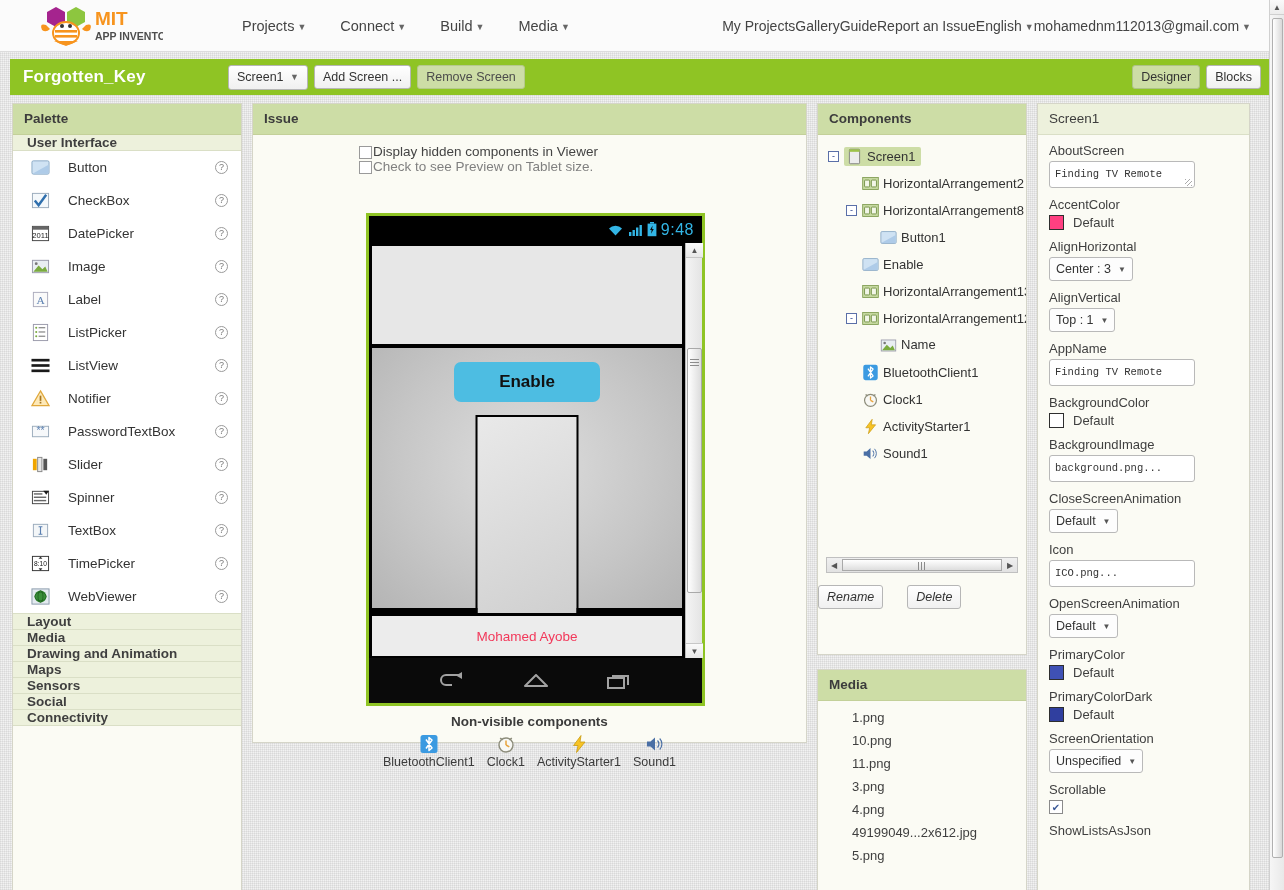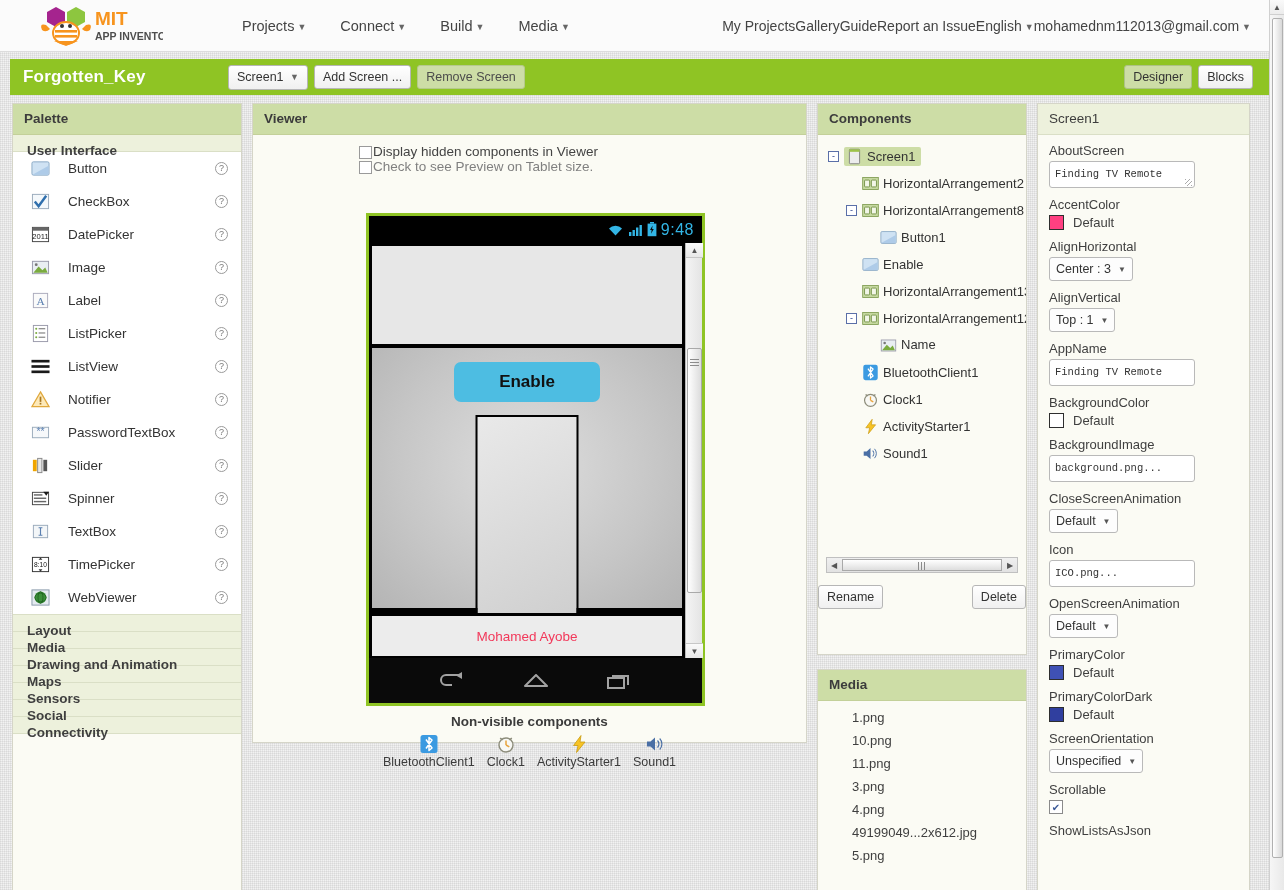--- a/index.html
+++ b/index.html
@@ -50,21 +50,21 @@
     font-size: 12.5px; color: #333; padding: 4px 8px;
     border: 1px solid #b6b6b6; border-radius: 3px;
     background: linear-gradient(#ffffff,#f0f0f0);
     cursor: pointer; margin-right: 6px; line-height: 14px;
     font-family: "Liberation Sans", sans-serif;
   }
   .gbtn.muted {
     background: #cddda6; border-color: #b5c98c; color:#4c4c4c;
   }
   .gbtn.sel { background:#cddda6; border-color:#adc287; }
-  #dsgn-blocks { position:absolute; right: 16px; display:flex; }
+  #dsgn-blocks { position:absolute; right: 8px; display:flex; }
 
   
   .panel {
     position: absolute;
     background: #fbfbf4;
     border: 1px solid #d5d5c8;
   }
   .panel-head {
     background: #cddda6;
     color: #3c3c3c;
@@ -72,21 +72,21 @@
     padding: 7px 0 7px 11px;
     border-bottom: 1px solid #c3d099;
     height: 31px;
   }
 
   
   #palette { left: 12px; top: 103px; width: 230px; height: 790px; overflow:hidden; }
   .pal-section {
     background: #edf1dc; border-bottom: 1px solid #dadfc6;
     font-size: 13.5px; font-weight: bold; color: #3f3f3f;
-    padding: 8px 0 8px 14px; cursor: pointer; height: 16px;
+    padding: 0 0 8px 14px; cursor: pointer; height: 16px;
   }
   .pal-list { background: #ffffff; border-bottom: 1px solid #dadfc6; }
   .pal-item {
     display: flex; align-items: center; height: 33px;
     padding-left: 18px; cursor: pointer; position: relative;
   }
   .pal-icon {
     width: 19px; height: 19px; margin-right: 18px; flex: 0 0 19px;
     display:flex;align-items:center;justify-content:center;
   }
@@ -205,21 +205,21 @@
     display:flex; align-items:center;
   }
   .hs-arrow { width:14px;text-align:center;font-size:8px;color:#555;cursor:pointer; }
   #hs-thumb {
     flex:1 1 auto; height: 12px; margin: 0 1px;
     background: linear-gradient(#ffffff,#dedede); border:1px solid #a9a9a9;
     position: relative; cursor:pointer;
   }
   #hs-grip{position:absolute;left:50%;top:2px;margin-left:-4px;width:8px;height:8px;
     background: repeating-linear-gradient(90deg,#8b8b8b 0 1px,transparent 1px 3px);}
-  #comp-btns { position:absolute; bottom: 10px; width:100%; display:flex; justify-content:space-between; gap:0;}
+  #comp-btns { position:absolute; bottom: 10px; width:100%; display:flex; justify-content:flex-start; gap:24px;font-style:italic;}
 
   
   #media { left: 817px; top: 669px; width: 210px; height: 224px; }
   #media-list { padding-top: 5px; }
   .media-item { font-size: 13px; color:#3f3f3f; padding: 4px 0 4px 34px; cursor:pointer;}
 
   
   #properties { left: 1037px; top: 103px; width: 213px; height: 790px; overflow:hidden;}
   #prop-sel {
     background:#edf1dc; border-bottom:1px solid #dadfc6;
@@ -484,21 +484,21 @@
       <div class="pal-section">Media</div>
       <div class="pal-section">Drawing and Animation</div>
       <div class="pal-section">Maps</div>
       <div class="pal-section">Sensors</div>
       <div class="pal-section">Social</div>
       <div class="pal-section">Connectivity</div>
     </div>
 </div>
 
 <div class="panel" id="viewer">
-  <div class="panel-head">Viewer</div>
+  <div class="panel-head">Issue</div>
   <div id="viewer-body">
 
     <div class="chkrow">
       <div class="cbx"></div>
       <div>Display hidden components in Viewer</div>
     </div>
     <div class="chkrow">
       <div class="cbx"></div>
       <div class="chk-muted">Check to see Preview on Tablet size.</div>
     </div>

